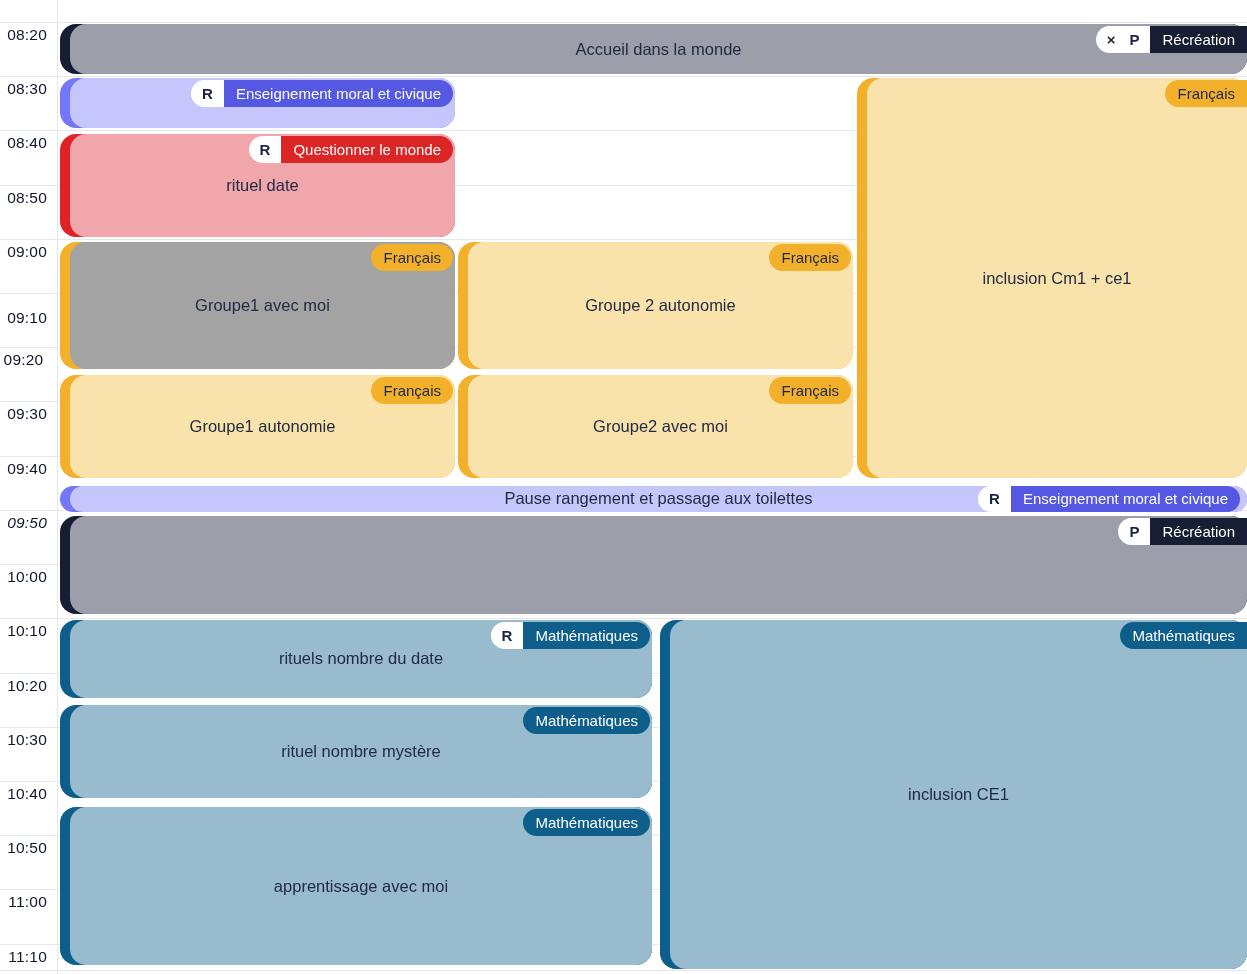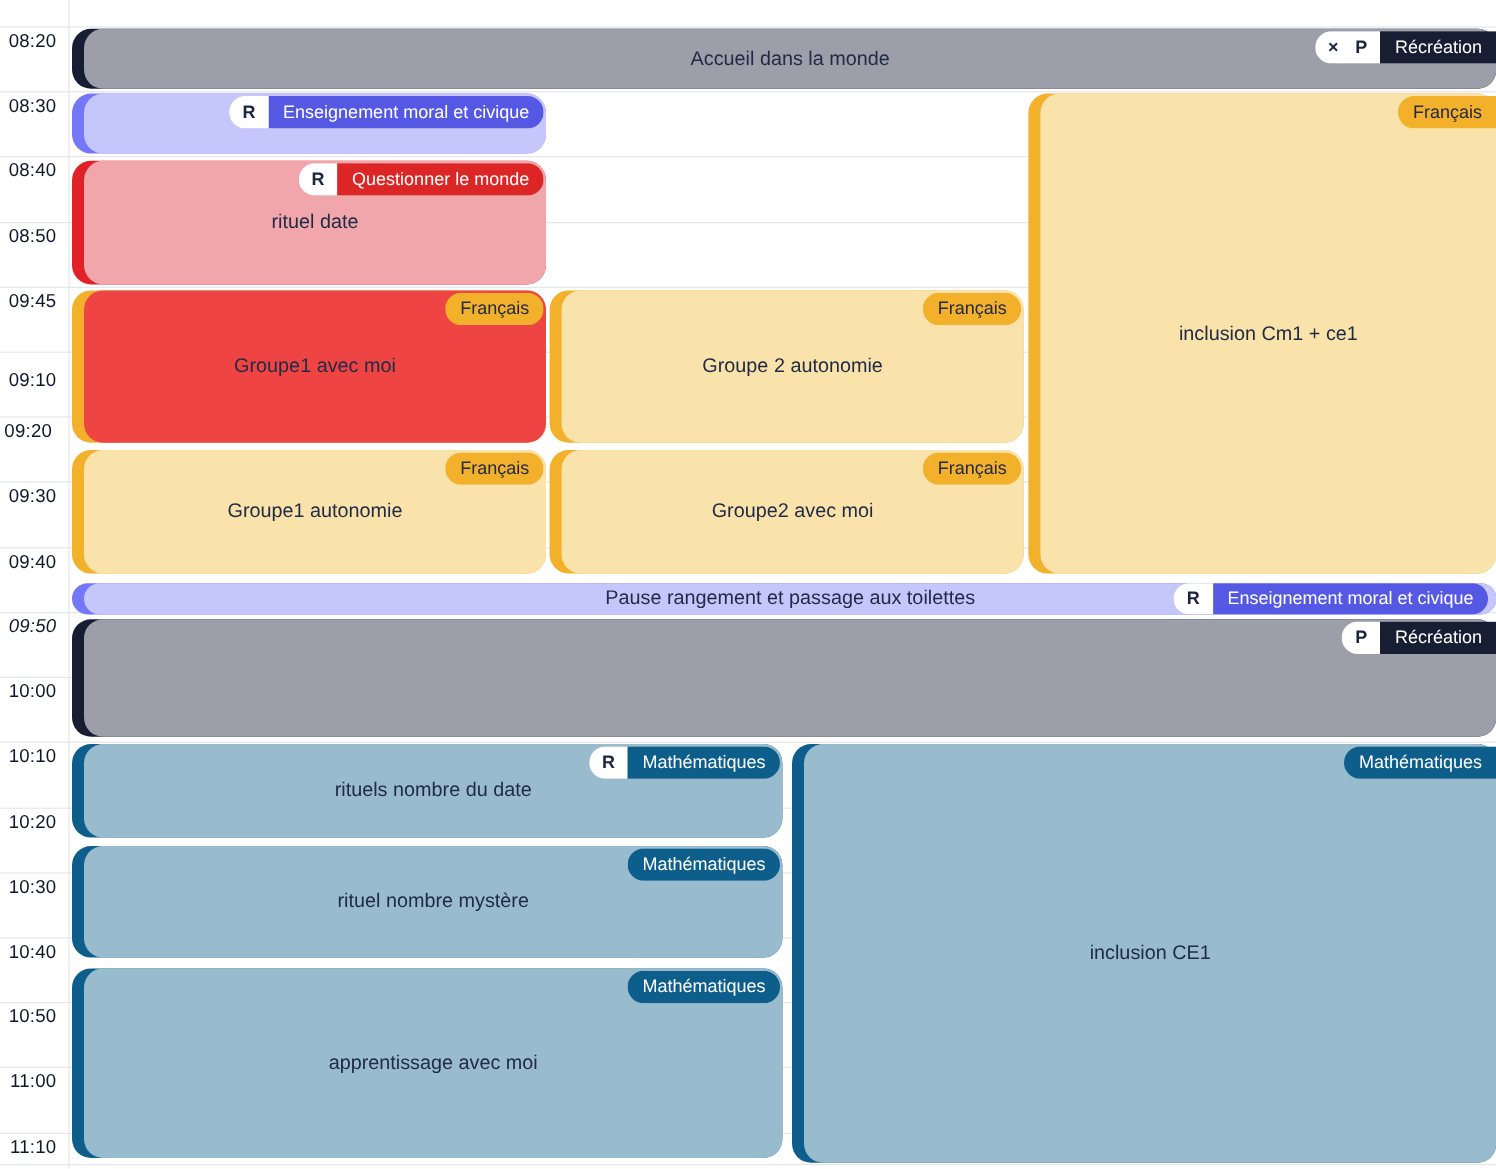--- a/index.html
+++ b/index.html
@@ -39,21 +39,21 @@
   <div id="grid-layer">
       <div class="grid-line" style="top: 22px;"></div>
       <div class="time-label" style="top: 26px;">08:20</div>
       <div class="grid-line" style="top: 76.21px;"></div>
       <div class="time-label" style="top: 80.21px;">08:30</div>
       <div class="grid-line" style="top: 130.42px;"></div>
       <div class="time-label" style="top: 134.42px;">08:40</div>
       <div class="grid-line" style="top: 184.63px;"></div>
       <div class="time-label" style="top: 188.63px;">08:50</div>
       <div class="grid-line" style="top: 238.84px;"></div>
-      <div class="time-label" style="top: 242.84px;">09:45</div>
+      <div class="time-label" style="top: 242.84px;">09:00</div>
       <div class="grid-line" style="top: 293.05px;"></div>
       <div class="time-label" style="top: 297.05px; margin-top: 12px;">09:10</div>
       <div class="grid-line" style="top: 347.26px;"></div>
       <div class="time-label" style="top: 351.26px; text-align: center;">09:20</div>
       <div class="grid-line" style="top: 401.47px;"></div>
       <div class="time-label" style="top: 405.47px;">09:30</div>
       <div class="grid-line" style="top: 455.68px;"></div>
       <div class="time-label" style="top: 459.68px;">09:40</div>
       <div class="grid-line" style="top: 509.89px;"></div>
       <div class="time-label" style="top: 513.89px; font-style: italic;">09:50</div>
@@ -105,21 +105,21 @@
           <span class="event-title" style="color: rgb(34, 43, 69);">rituel date</span>
         </div>
         <div class="badge">
           <div class="badge-white">
             <span class="badge-letter">R</span>
           </div>
           <div class="badge-label" style="background: rgb(220, 38, 38); color: rgb(255, 255, 255);">Questionner le monde</div>
         </div>
       </div>
       <div class="event" style="left: 60px; width: 395px; top: 241.924px; height: 126.646px; background: rgb(242, 176, 43);">
-        <div class="event-body" style="background: #ef4444;">
+        <div class="event-body" style="background: #a3a3a3;">
           <span class="event-title" style="color: rgb(34, 43, 69);">Groupe1 avec moi</span>
         </div>
         <div class="badge">
           <div class="badge-label" style="background: rgb(242, 176, 43); color: rgb(34, 43, 69);">Français</div>
         </div>
       </div>
       <div class="event" style="left: 458px; width: 395px; top: 241.924px; height: 126.646px; background: rgb(242, 176, 43);">
         <div class="event-body" style="background: rgb(250, 227, 171);">
           <span class="event-title" style="color: rgb(34, 43, 69);">Groupe 2 autonomie</span>
         </div>

